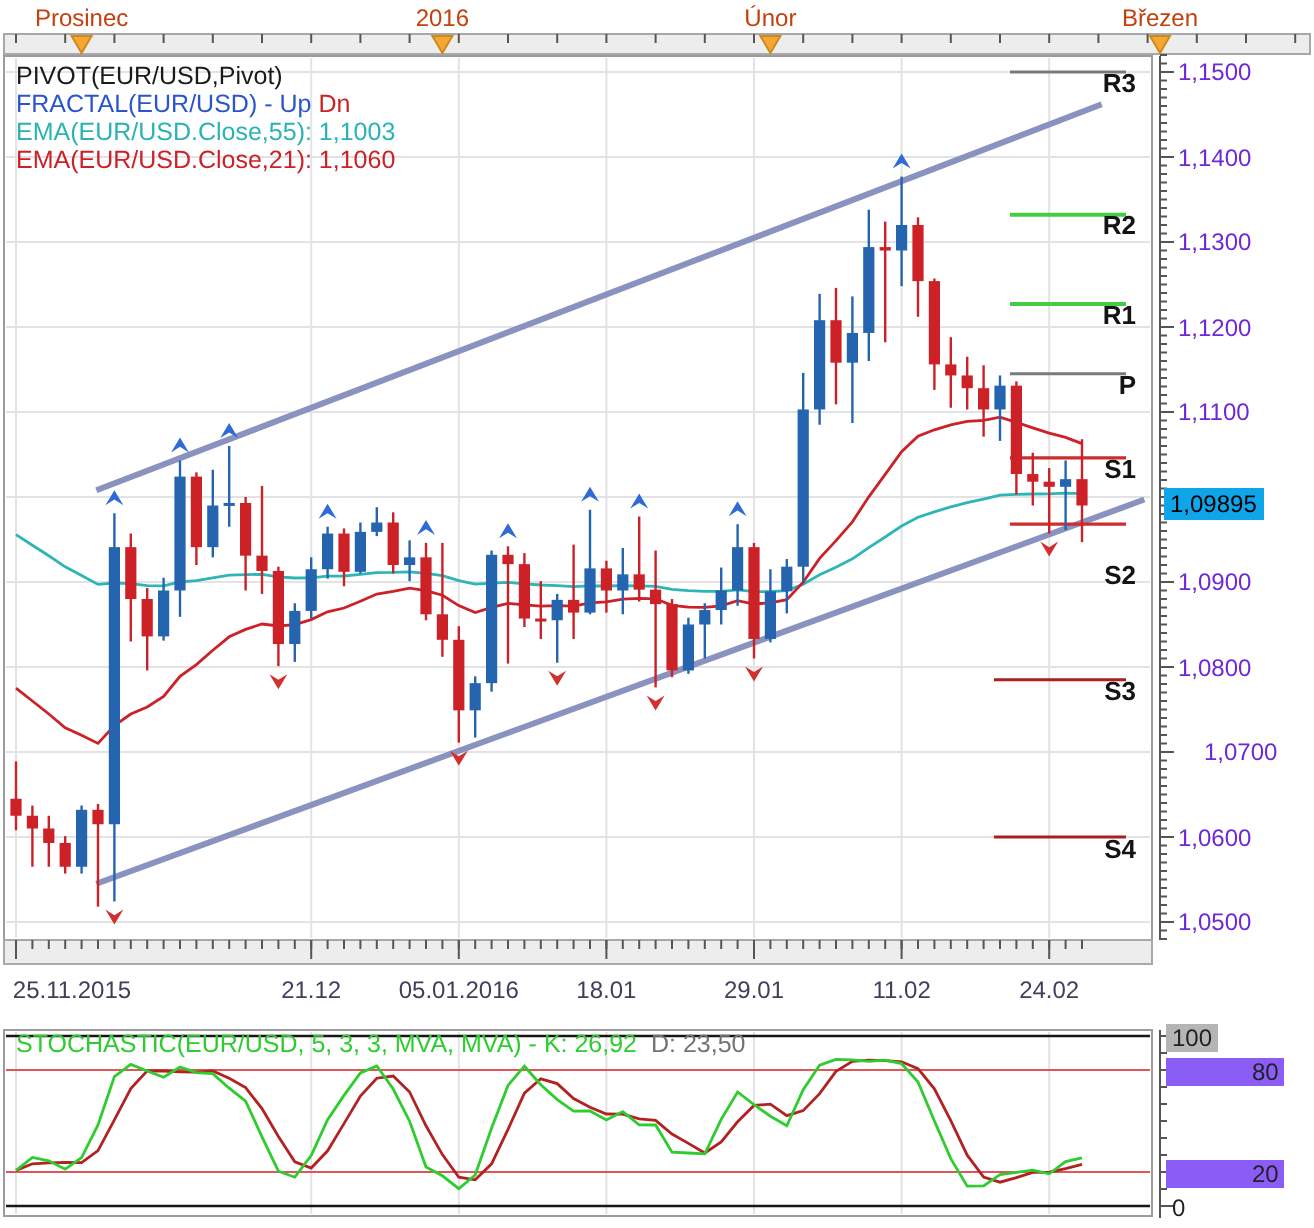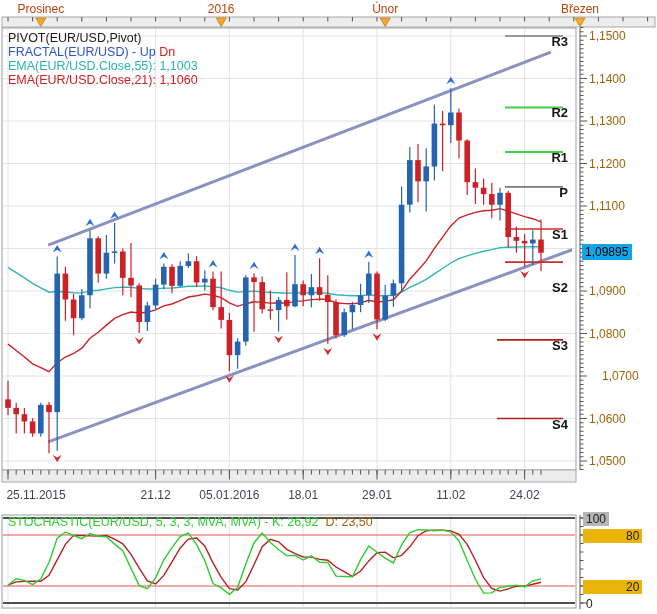--- a/index.html
+++ b/index.html
@@ -2,37 +2,37 @@
 <html><head>
 <meta charset="utf-8">
 <style>
   html,body{margin:0;padding:0;background:#fff;}
   #screen{position:relative;width:657px;height:614px;background:#ffffff;overflow:hidden;
           font-family:"Liberation Sans",sans-serif;-webkit-font-smoothing:antialiased;}
   #gfx{position:absolute;left:0;top:0;}
   .lbl{position:absolute;white-space:nowrap;line-height:1;}
   .month{font-size:12px;color:#c2410c;transform:translateX(-50%);top:3px;}
   .datelbl{font-size:12px;color:#3f3f5c;transform:translateX(-50%);top:489px;}
-  .pricelbl{font-size:12px;color:#a16207;left:589px;}
+  .pricelbl{font-size:12px;color:#6d28d9;left:589px;}
   .pivotlbl{font-size:13px;font-weight:bold;color:#141414;width:66px;text-align:right;left:502px;}
   .badge{position:absolute;left:582px;background:#0ea5e9;color:#000;font-size:12px;
          padding:2px 4px 2px 3px;line-height:1;}
   .stochlbl{font-size:12px;color:#222;left:583px;padding:1px 3px;line-height:1;}
   .sb-gray{background:#b5b5b5;}
-  .sb-red{background:#eab308;padding-left:43px;}
+  .sb-red{background:#8b5cf6;padding-left:43px;}
   .legend{position:absolute;left:8px;top:31px;font-size:12.5px;line-height:14px;}
   .lg-pivot{color:#1a1a1a;}
   .lg-fractal{color:#2b55cc;}
   .lg-up{color:#2b55cc;}
   .lg-dn{color:#cc2127;}
   .lg-ema55{color:#2bb3b3;}
   .lg-ema21{color:#cc2127;}
   .stoch-legend{position:absolute;left:8px;top:516px;font-size:12.5px;line-height:13px;}
   .sl-main,.sl-k{color:#2ecc2e;}
-  .sl-d{color:#a16207;}
+  .sl-d{color:#737373;}
 </style>
 </head>
 <body>
 
 <div id="screen">
   <svg id="gfx" width="657" height="614">
       <defs>
         <clipPath id="mainclip">
           <rect x="3" y="29" width="572" height="440"></rect>
         </clipPath>

